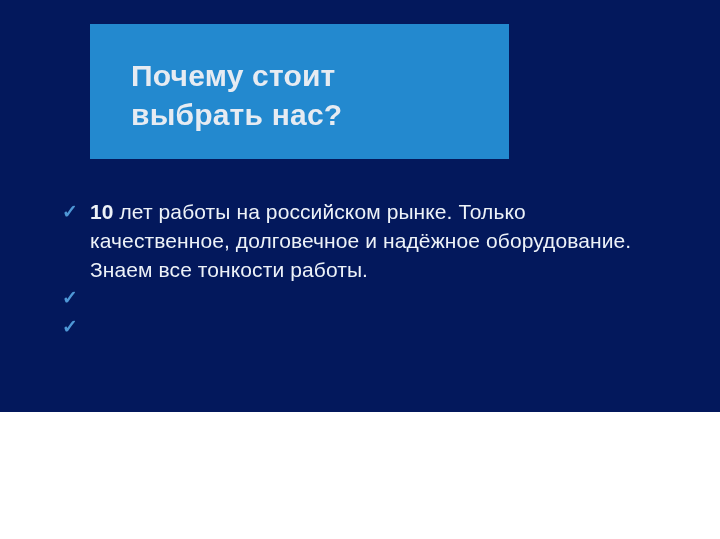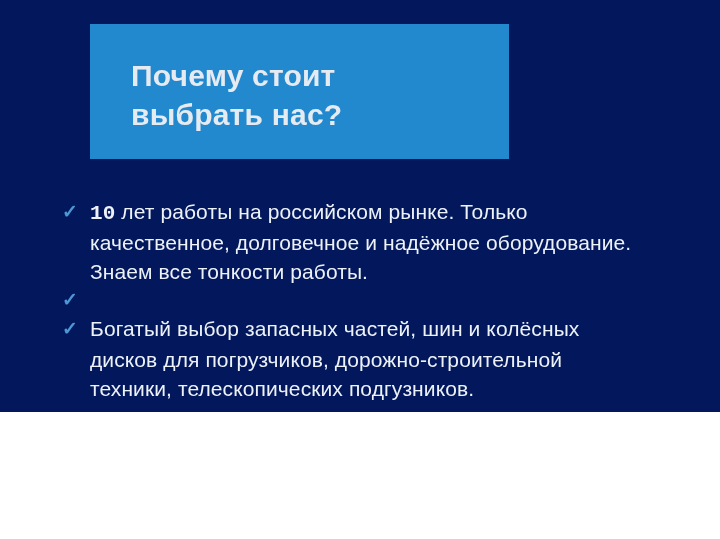--- a/index.html
+++ b/index.html
@@ -65,21 +65,21 @@
     color: var(--check);
   }
   .bullet-text {
     margin: 0;
     font-size: 21px;
     line-height: 28.8px;
     letter-spacing: 0.1px;
     color: var(--body-text);
     white-space: pre-line;
   }
-  .bullet-text b { font-weight: bold; font-family: Liberation Mono, monospace; }
+  .bullet-text b { font-weight: bold; }
 
   .divider {
     position: absolute;
     left: 148px;
     top: 480px;
     width: 427px;
     height: 2px;
     border-radius: 1px;
     background: linear-gradient(90deg,
       rgba(70,110,180,0.45) 0%,
@@ -121,23 +121,20 @@
       <span class="check">✓</span>
       <p class="bullet-text"><b>10</b><span> лет работы на российском рынке. Только
 качественное, долговечное и надёжное оборудование.
 Знаем все тонкости работы.</span></p>
     </li>
     <li class="bullet">
       <span class="check">✓</span>
     </li>
     <li class="bullet">
       <span class="check">✓</span>
-      <p class="bullet-text"><b></b><span>Богатый выбор запасных частей, шин и колёсных
-дисков для погрузчиков, дорожно-строительной
-техники, телескопических подгузников.</span></p>
     </li>
   </ul>
 
   <div class="divider"></div>
 
   <div class="watermark">
     <svg class="avito-mark" width="34" height="30" viewBox="0 0 34 30" aria-hidden="true">
       <circle cx="10" cy="7.3" r="4.6"></circle>
       <circle cx="24.5" cy="5.6" r="5.6"></circle>
       <circle cx="9" cy="21" r="8.4"></circle>

